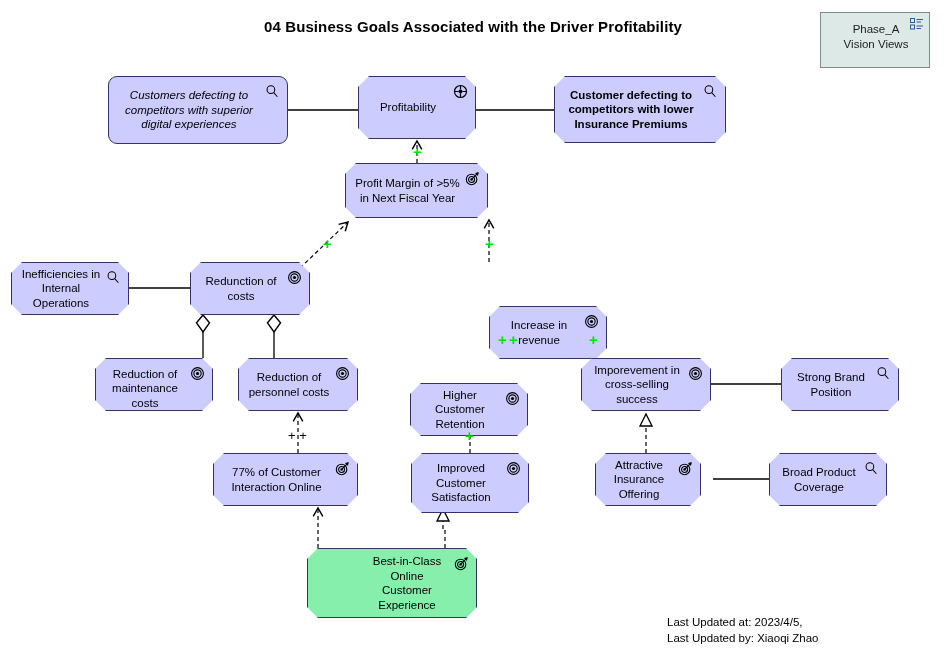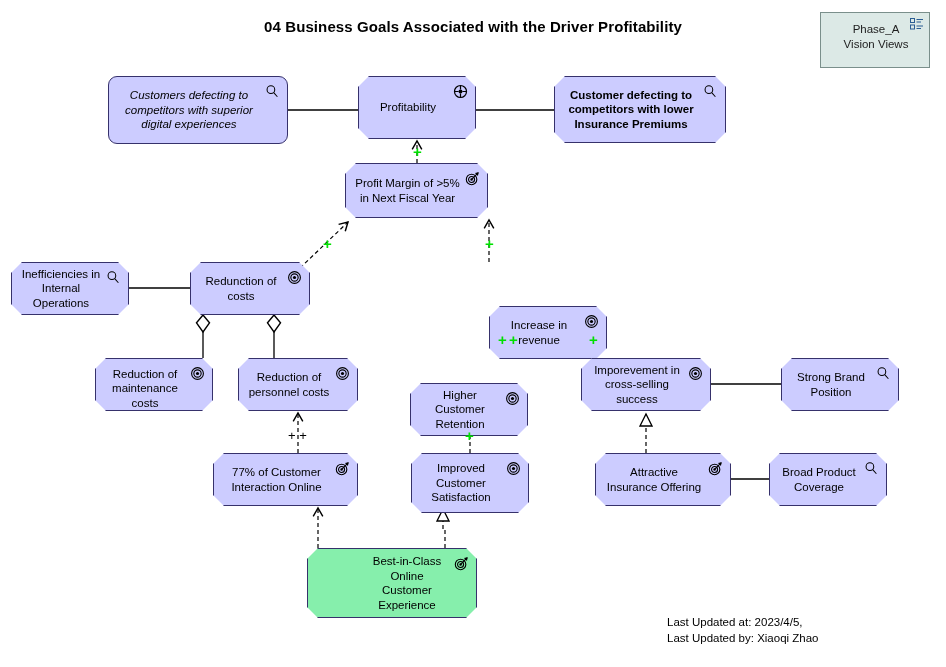--- a/index.html
+++ b/index.html
@@ -262,21 +262,21 @@
         </svg>
       </div>
       <div class="node" style="left: 411px; top: 453px; width: 118px; height: 60px; background: rgb(204, 204, 255); border-color: rgb(54, 49, 107);">
         <span class="node-label">Improved Customer Satisfaction</span>
         <svg viewBox="0 0 16 16" class="node-icon">
           <circle cx="8" cy="8" r="6.3" fill="none" stroke="#000" stroke-width="1.2"></circle>
           <circle cx="8" cy="8" r="3.9" fill="none" stroke="#000" stroke-width="1.2"></circle>
           <circle cx="8" cy="8" r="1.7" fill="#000"></circle>
         </svg>
       </div>
-      <div class="node" style="left: 595px; top: 453px; width: 136px; height: 53px; background: rgb(204, 204, 255); border-color: rgb(54, 49, 107); border-radius: 9px;">
+      <div class="node" style="left: 595px; top: 453px; width: 106px; height: 53px; background: rgb(204, 204, 255); border-color: rgb(54, 49, 107); border-radius: 9px;">
         <span class="node-label">Attractive Insurance Offering</span>
         <svg viewBox="0 0 16 16" class="node-icon">
           <circle cx="7" cy="9" r="5.6" fill="none" stroke="#000" stroke-width="1.2"></circle>
           <circle cx="7" cy="9" r="3.2" fill="none" stroke="#000" stroke-width="1.2"></circle>
           <circle cx="7" cy="9" r="1.3" fill="#000"></circle>
           <line x1="7" y1="9" x2="14.2" y2="1.8" stroke="#000" stroke-width="1.2"></line>
           <path d="M14.6,1.4 L10.6,2.2 L13.8,5.4 Z" fill="#000"></path>
         </svg>
       </div>
       <div class="node" style="left: 769px; top: 453px; width: 118px; height: 53px; background: rgb(204, 204, 255); border-color: rgb(54, 49, 107);">

